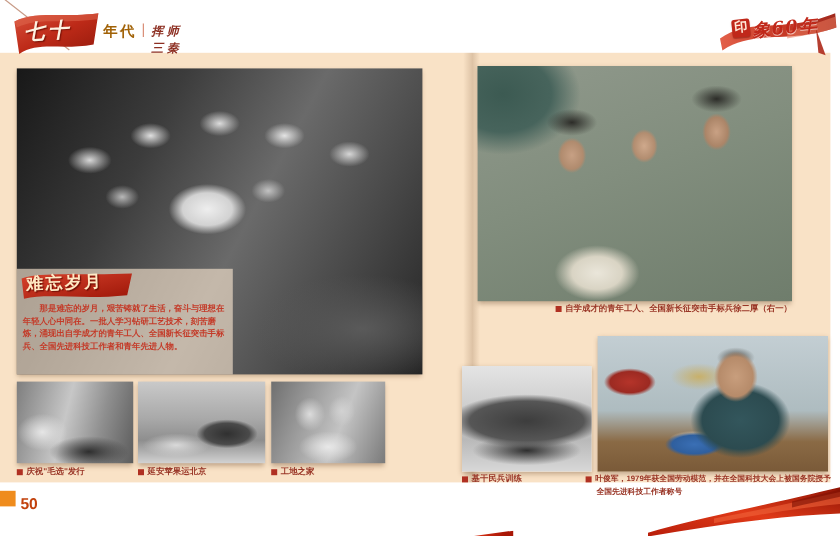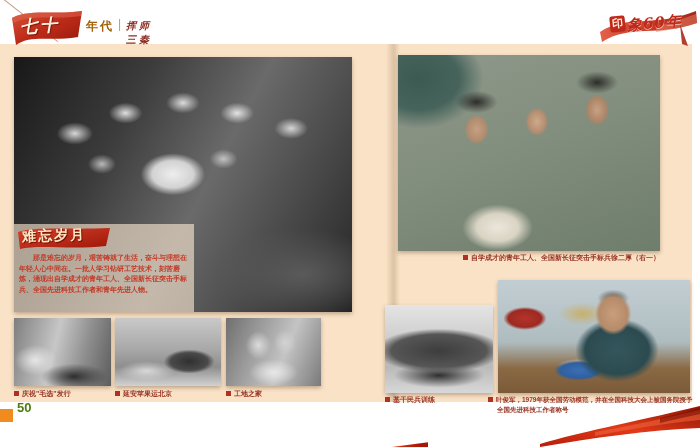--- a/index.html
+++ b/index.html
@@ -98,21 +98,21 @@
 
   
   .caption{position:absolute;display:flex;align-items:flex-start;color:#993526;font-size:7px;line-height:1.2;font-weight:bold;}
   .caption .bullet{width:5px;height:5px;background:#b03022;margin:1px 3px 0 0;flex:0 0 auto;}
   .caption.small{font-size:6.5px;}
   .caption-cont{position:absolute;color:#993526;font-size:6.5px;font-weight:bold;}
   .caption-right{justify-content:flex-end;}
 
   
   .pgnum-left-block{position:absolute;left:0;top:409px;width:13px;height:13px;background:#ef8c1d;}
-  .pgnum-left{position:absolute;left:17px;top:400px;color:#4d7c0f;font-weight:bold;font-size:13px;}
+  .pgnum-left{position:absolute;left:17px;top:412px;color:#c2410c;font-weight:bold;font-size:13px;}
   .pgnum-right{position:absolute;left:664px;top:411px;color:#f09a40;font-weight:bold;font-size:13px;}
 
   .corner-ribbon{position:absolute;left:540px;top:398px;width:160px;height:49px;}
   .center-sliver{position:absolute;left:392px;top:441px;width:36px;height:6px;
                  background:linear-gradient(100deg,#e23818 0%,#a81606 80%);
                  clip-path:polygon(0 100%,100% 20%,100% 100%);}
 </style>
 </head>
 <body>
 

